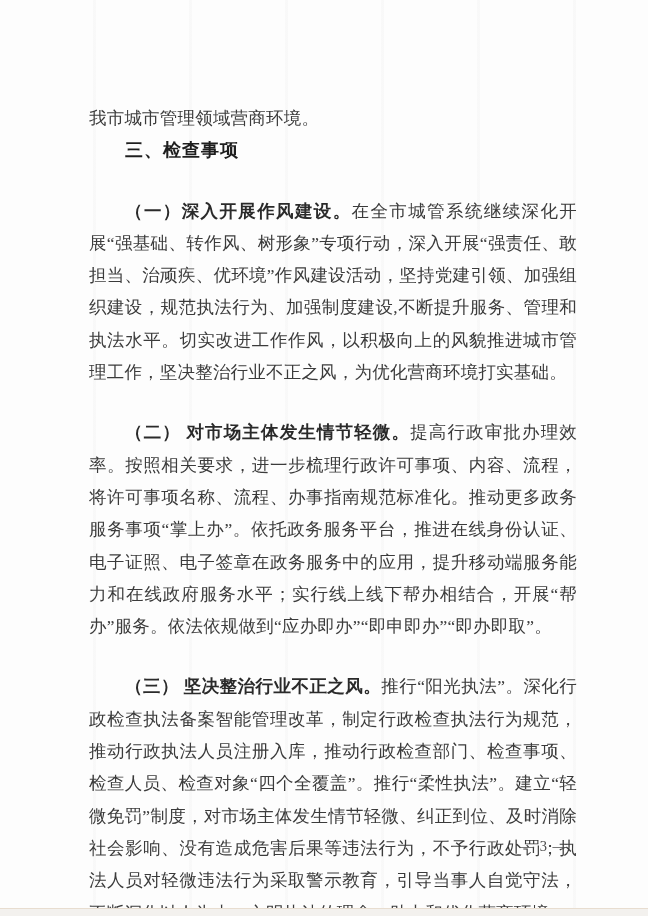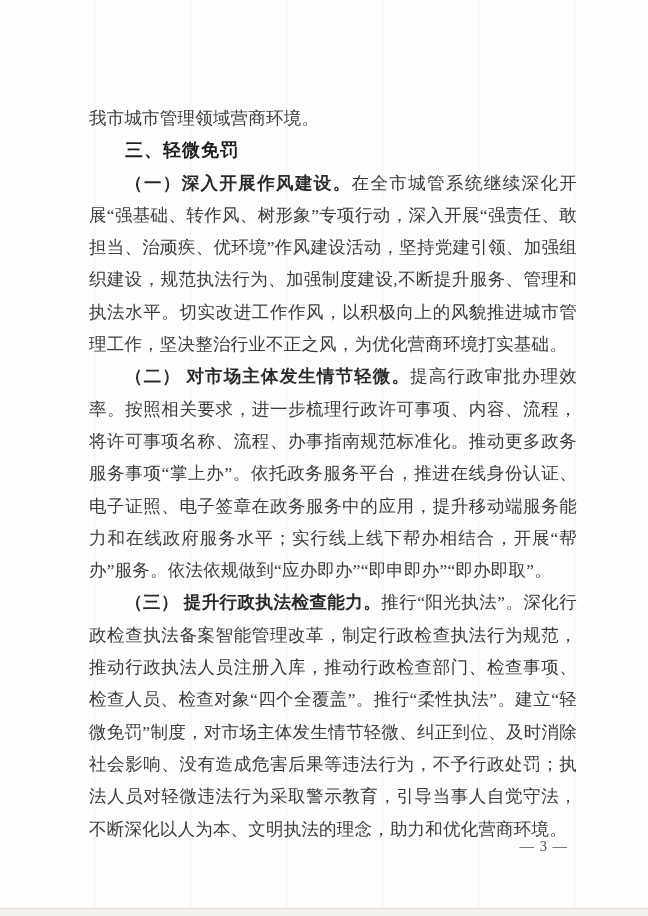--- a/index.html
+++ b/index.html
@@ -31,21 +31,21 @@
   }
   .continuation { text-indent: 0; }
   .section-heading {
     padding-left: 36px;
     font-family: "Liberation Sans", "DejaVu Sans", sans-serif;
     font-size: 18px;
     font-weight: bold;
     color: #1e1e1e;
     letter-spacing: 1px;
   }
-  .para { text-indent: 36px; }
+  .para { text-indent: 36px; margin-top: 28px; }
   .para .lead {
     font-weight: bold;
     color: #2a2a2a;
   }
   .page-number {
     position: absolute;
     top: 838px;
     right: 80px;
     font-size: 14.5px;
     color: #4a4a4a;
@@ -66,27 +66,27 @@
 </style>
 </head>
 <body>
 
 <div class="page">
 
   <div class="content">
 
     <p class="continuation">我市城市管理领域营商环境。</p>
 
-    <p class="section-heading">三、轻微免罚</p>
+    <p class="section-heading">三、检查事项</p>
 
     <p class="para"><span class="lead">（一）深入开展作风建设。</span><span>在全市城管系统继续深化开展“强基础、转作风、树形象”专项行动，深入开展“强责任、敢担当、治顽疾、优环境”作风建设活动，坚持党建引领、加强组织建设，规范执法行为、加强制度建设,不断提升服务、管理和执法水平。切实改进工作作风，以积极向上的风貌推进城市管理工作，坚决整治行业不正之风，为优化营商环境打实基础。</span></p>
 
     <p class="para"><span class="lead">（二） 对市场主体发生情节轻微。</span><span>提高行政审批办理效率。按照相关要求，进一步梳理行政许可事项、内容、流程，将许可事项名称、流程、办事指南规范标准化。推动更多政务服务事项“掌上办”。依托政务服务平台，推进在线身份认证、电子证照、电子签章在政务服务中的应用，提升移动端服务能力和在线政府服务水平；实行线上线下帮办相结合，开展“帮办”服务。依法依规做到“应办即办”“即申即办”“即办即取”。</span></p>
 
-    <p class="para"><span class="lead">（三） 提升行政执法检查能力。</span><span>推行“阳光执法”。深化行政检查执法备案智能管理改革，制定行政检查执法行为规范，推动行政执法人员注册入库，推动行政检查部门、检查事项、检查人员、检查对象“四个全覆盖”。推行“柔性执法”。建立“轻微免罚”制度，对市场主体发生情节轻微、纠正到位、及时消除社会影响、没有造成危害后果等违法行为，不予行政处罚；执法人员对轻微违法行为采取警示教育，引导当事人自觉守法，不断深化以人为本、文明执法的理念，助力和优化营商环境。</span></p>
+    <p class="para"><span class="lead">（三） 坚决整治行业不正之风。</span><span>推行“阳光执法”。深化行政检查执法备案智能管理改革，制定行政检查执法行为规范，推动行政执法人员注册入库，推动行政检查部门、检查事项、检查人员、检查对象“四个全覆盖”。推行“柔性执法”。建立“轻微免罚”制度，对市场主体发生情节轻微、纠正到位、及时消除社会影响、没有造成危害后果等违法行为，不予行政处罚；执法人员对轻微违法行为采取警示教育，引导当事人自觉守法，不断深化以人为本、文明执法的理念，助力和优化营商环境。</span></p>
 
   </div>
 
   <div class="page-number">— 3 —</div>
 
   <div class="footer-divider"></div>
   <div class="footer-strip"></div>
 
 </div>
 

